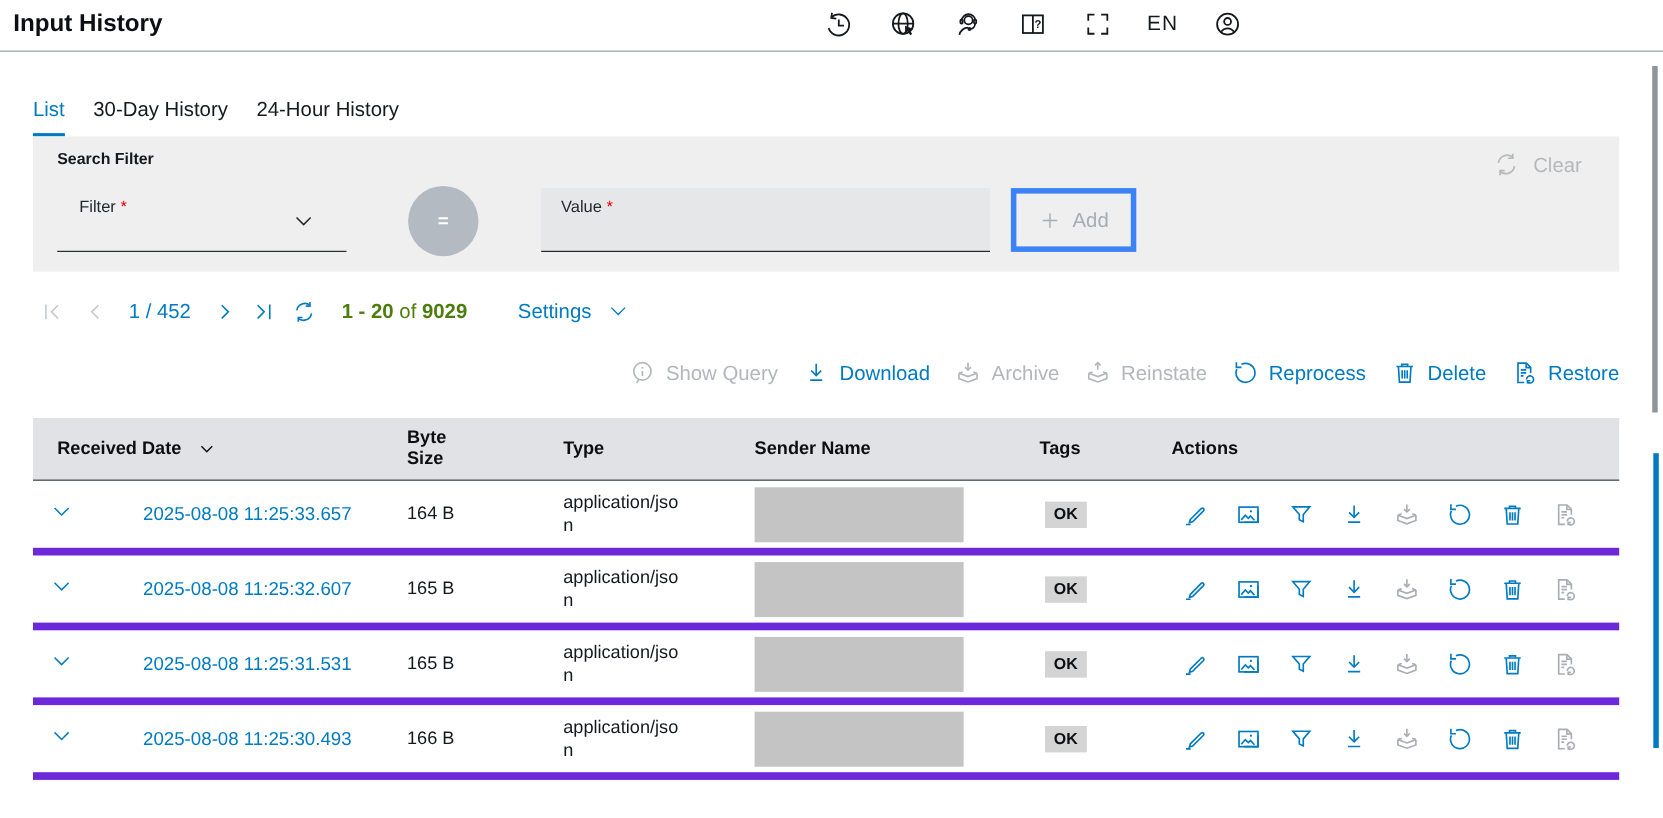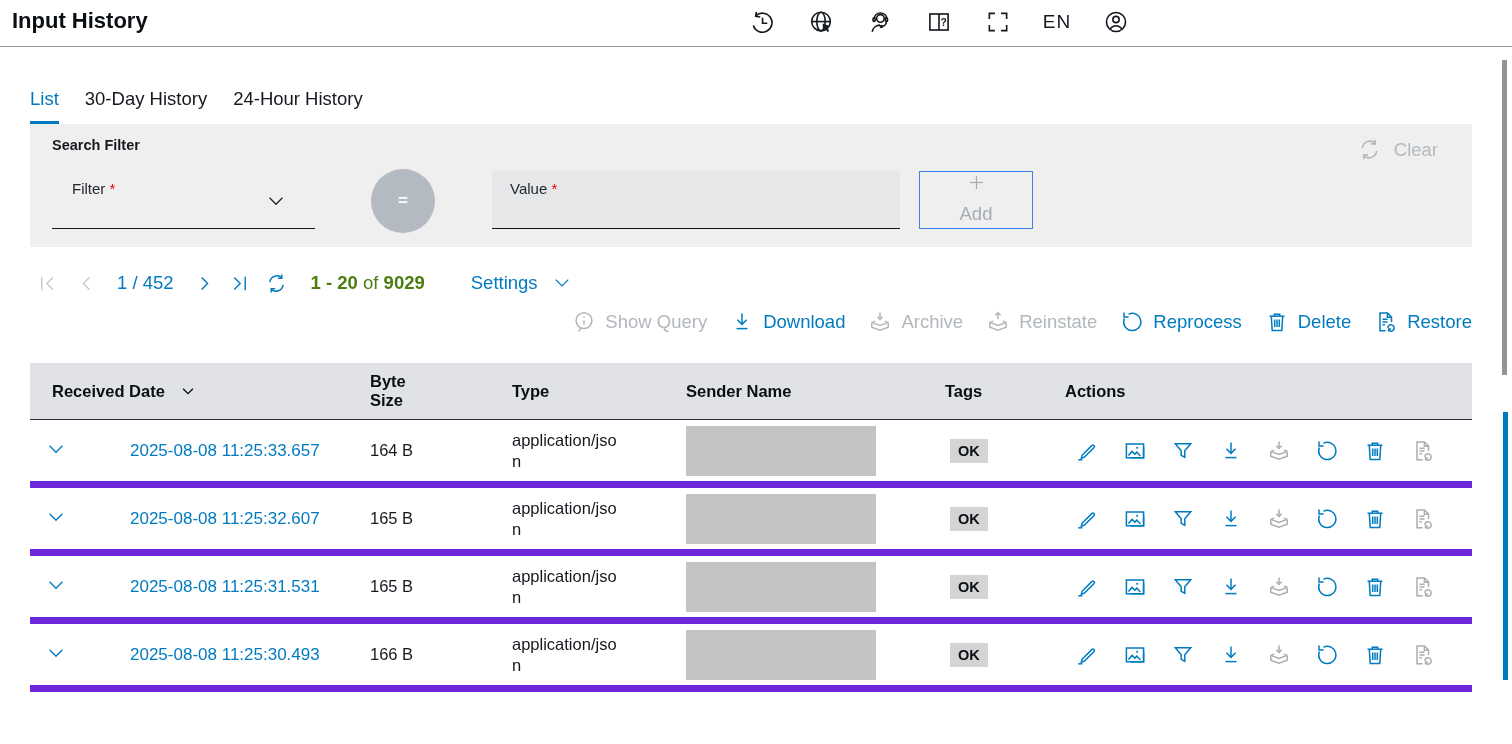--- a/index.html
+++ b/index.html
@@ -31,43 +31,43 @@
   .f-select { left:22px; width:263px; border-bottom:1px solid #15191e; }
   .f-label { position:absolute; left:20px; top:9px; font-size:15px; color:#23282d; }
   .f-select .f-label { left:20px; }
   .req { color:#ed0007; font-size:15px; }
   .sel-chev { position:absolute; right:28px; bottom:16px; width:22px; height:22px; color:#23282d; }
   .op-circle { position:absolute; left:341px; top:45px; width:64px; height:64px; border-radius:50%;
     background:#b4bac1; color:#fff; display:flex; align-items:center; justify-content:center;
     font-size:17px; font-weight:bold; }
   .f-value { left:462px; width:408px; background:#e6e7e9; border-bottom:1px solid #101418; }
   .f-value .f-label { left:18px; }
-  .add-btn { position:absolute; left:889px; top:47px; width:114px; height:58px; border:1px solid #3b82f6;
-    color:#a6adb4; font-size:18.5px; display:flex; align-items:center; justify-content:flex-start; gap:10px; background:transparent;flex-direction:column; }
+  .add-btn { position:absolute; left:889px; top:47px; width:114px; height:58px; border:5px solid #3b82f6;
+    color:#a6adb4; font-size:18.5px; display:flex; align-items:center; justify-content:center; gap:10px; background:transparent; }
   .add-btn svg { width:21px; height:21px; }
   .clear-btn { position:absolute; right:34px; top:13px; display:flex; align-items:center; gap:12px;
     color:#b4b9bd; font-size:18.5px; }
   .clear-btn svg { width:25px; height:25px; }
 
   
   .pag-row { display:flex; align-items:center; margin-top:21px; height:30px; font-size:18.5px; }
   .pag-ic { width:25px; height:25px; display:flex; align-items:center; justify-content:center; }
   .pag-ic svg { width:23px; height:23px; }
   .c-dis { color:#c5c9cd; }
   .c-blue { color:#007bc0; }
   .pag-first { margin-left:5px; } .pag-prev { margin-left:14px; }
   .pag-pages { margin-left:18px; color:#007bc0; }
   .pag-next { margin-left:18px; } .pag-last { margin-left:10px; } .pag-reload { margin-left:12px; }
   .pag-range { margin-left:22px; color:#4d7c0f; }
   .pag-range b { font-weight:bold; }
   .settings { margin-left:46px; display:flex; align-items:center; gap:14px; color:#007bc0; }
   .settings svg { width:20px; height:20px; }
 
   
-  .toolbar { display:flex; justify-content:flex-end; align-items:center; gap:23px; margin-top:7px;
+  .toolbar { display:flex; justify-content:flex-end; align-items:center; gap:23px; margin-top:24px;
     height:34px; font-size:18.5px; }
   .tool { display:flex; align-items:center; gap:9px; color:#007bc0; }
   .tool.dis { color:#b2b7bc; }
   .tool svg { width:24px; height:24px; }
 
   
   .table { margin-top:24px; width:1442px; }
   .thead { display:grid; grid-template-columns:318px 142px 174px 259px 120px 1fr;
     background:#e0e2e5; height:57px; padding-left:22px; align-items:center;
     border-bottom:1px solid #2c343b; font-size:16.5px; font-weight:bold; color:#0b0f13; }

